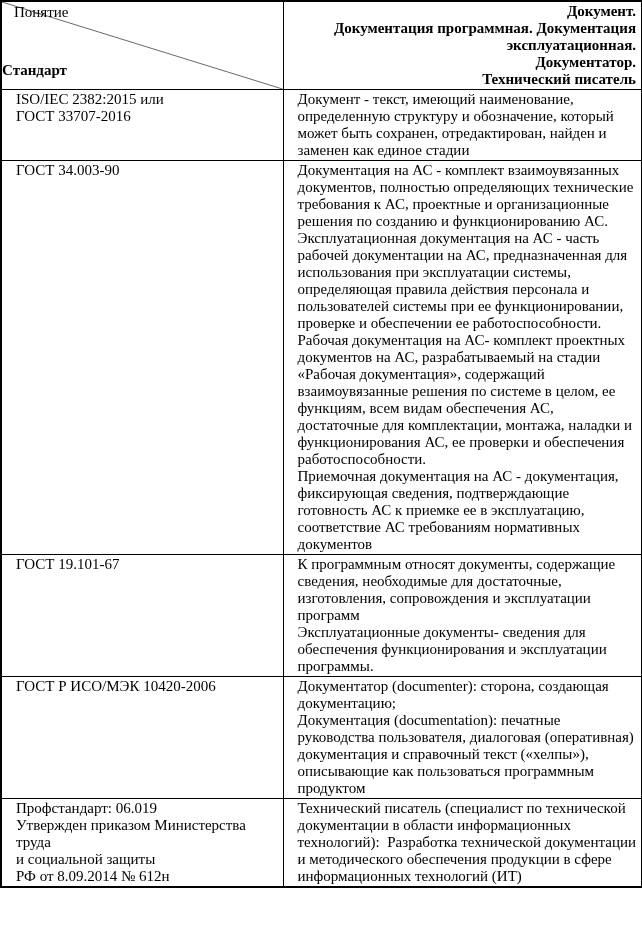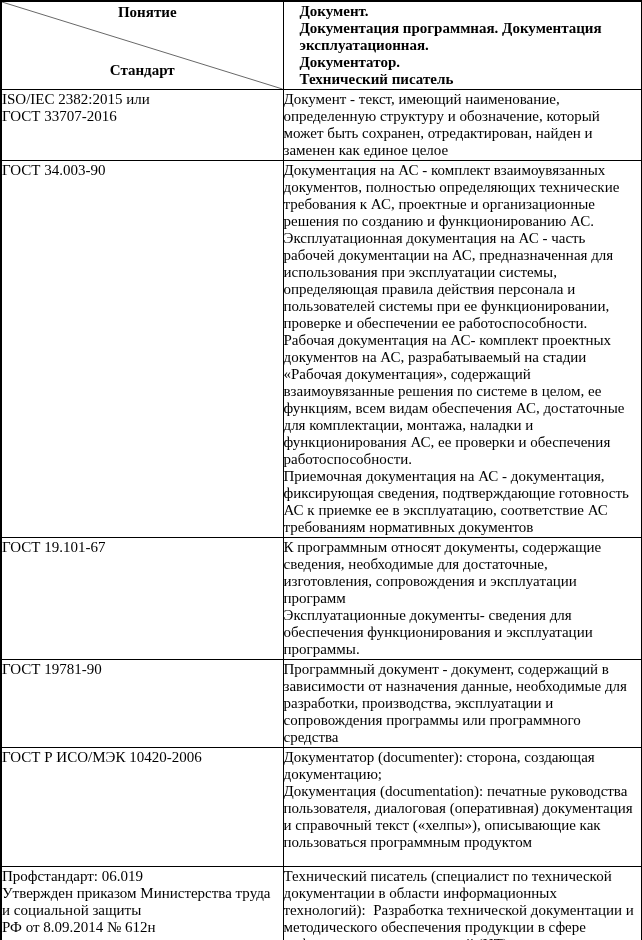--- a/index.html
+++ b/index.html
@@ -18,65 +18,64 @@
     border: 2px solid #000000;
   }
   col.c-standard { width: 282px; }
   col.c-definition { width: 359px; }
   td {
     border: 1px solid #000000;
     vertical-align: top;
     overflow: hidden;
     font-size: 15px;
     line-height: 17px;
-    padding: 1px 5px 1px 0;
+    padding: 1px 5px 1px 14px;
   }
   
   tr.r-head   { height: 84px; }
   tr.r-1      { height: 68px; }
   tr.r-2      { height: 373px; }
   tr.r-3      { height: 117px; }
   tr.r-4      { height: 85px; }
   tr.r-5      { height: 119px; }
   tr.r-6      { height: 86px; }
 
   td.cell-standard, td.cell-definition {
     white-space: pre-wrap;
     text-align: left;
   }
   td.head-right {
     font-weight: bold;
-    text-align: left;
+    text-align: right;
     white-space: pre-line;
-    padding: 1px 16px;
+    padding: 1px 5px;
   }
   td.head-diagonal {
     position: relative;
     padding: 0;
   }
   td.head-diagonal .diag-svg {
     position: absolute;
     left: 0; top: 0;
     width: 100%; height: 100%;
     display: block;
   }
   .concept-label {
     position: absolute;
     top: 2px;
-    left: 5px;
+    left: 12px;
     width: 100%;
-    text-align: center;
-    font-weight: bold;
+    font-weight: normal;
   }
   .standard-label {
     position: absolute;
     bottom: 10px;
     left: 0;
     width: 100%;
-    text-align: center;
+    text-align: left;
     font-weight: bold;
   }
 </style>
 </head>
 <body>
 
 <table class="doc-table">
   <colgroup>
     <col class="c-standard">
     <col class="c-definition">
@@ -92,41 +91,37 @@
       </td>
       <td class="head-right">Документ.
 Документация программная. Документация эксплуатационная.
 Документатор.
 Технический писатель</td>
     </tr>
 
     <tr class="r-1">
       <td class="cell-standard">ISO/IEC 2382:2015 или
 ГОСТ 33707-2016</td>
-      <td class="cell-definition">Документ - текст, имеющий наименование, определенную структуру и обозначение, который может быть сохранен, отредактирован, найден и заменен как единое целое</td>
+      <td class="cell-definition">Документ - текст, имеющий наименование, определенную структуру и обозначение, который может быть сохранен, отредактирован, найден и заменен как единое стадии</td>
     </tr>
 
     <tr class="r-2">
       <td class="cell-standard">ГОСТ 34.003-90</td>
       <td class="cell-definition">Документация на АС - комплект взаимоувязанных документов, полностью определяющих технические требования к АС, проектные и организационные решения по созданию и функционированию АС.
 Эксплуатационная документация на АС - часть рабочей документации на АС, предназначенная для использования при эксплуатации системы, определяющая правила действия персонала и пользователей системы при ее функционировании, проверке и обеспечении ее работоспособности.
 Рабочая документация на АС- комплект проектных документов на АС, разрабатываемый на стадии «Рабочая документация», содержащий взаимоувязанные решения по системе в целом, ее функциям, всем видам обеспечения АС, достаточные для комплектации, монтажа, наладки и функционирования АС, ее проверки и обеспечения работоспособности.
 Приемочная документация на АС - документация, фиксирующая сведения, подтверждающие готовность АС к приемке ее в эксплуатацию, соответствие АС требованиям нормативных документов</td>
     </tr>
 
     <tr class="r-3">
       <td class="cell-standard">ГОСТ 19.101-67</td>
       <td class="cell-definition">К программным относят документы, содержащие сведения, необходимые для достаточные, изготовления, сопровождения и эксплуатации программ
 Эксплуатационные документы- сведения для обеспечения функционирования и эксплуатации программы.</td>
     </tr>
 
-    <tr class="r-4">
-      <td class="cell-standard">ГОСТ 19781-90</td>
-      <td class="cell-definition">Программный документ - документ, содержащий в зависимости от назначения данные, необходимые для разработки, производства, эксплуатации и сопровождения программы или программного средства</td>
-    </tr>
 
     <tr class="r-5">
       <td class="cell-standard">ГОСТ Р ИСО/МЭК 10420-2006</td>
       <td class="cell-definition">Документатор (documenter): сторона, создающая документацию;
 Документация (documentation): печатные руководства пользователя, диалоговая (оперативная) документация и справочный текст («хелпы»), описывающие как пользоваться программным продуктом</td>
     </tr>
 
     <tr class="r-6">
       <td class="cell-standard">Профстандарт: 06.019
 Утвержден приказом Министерства труда

